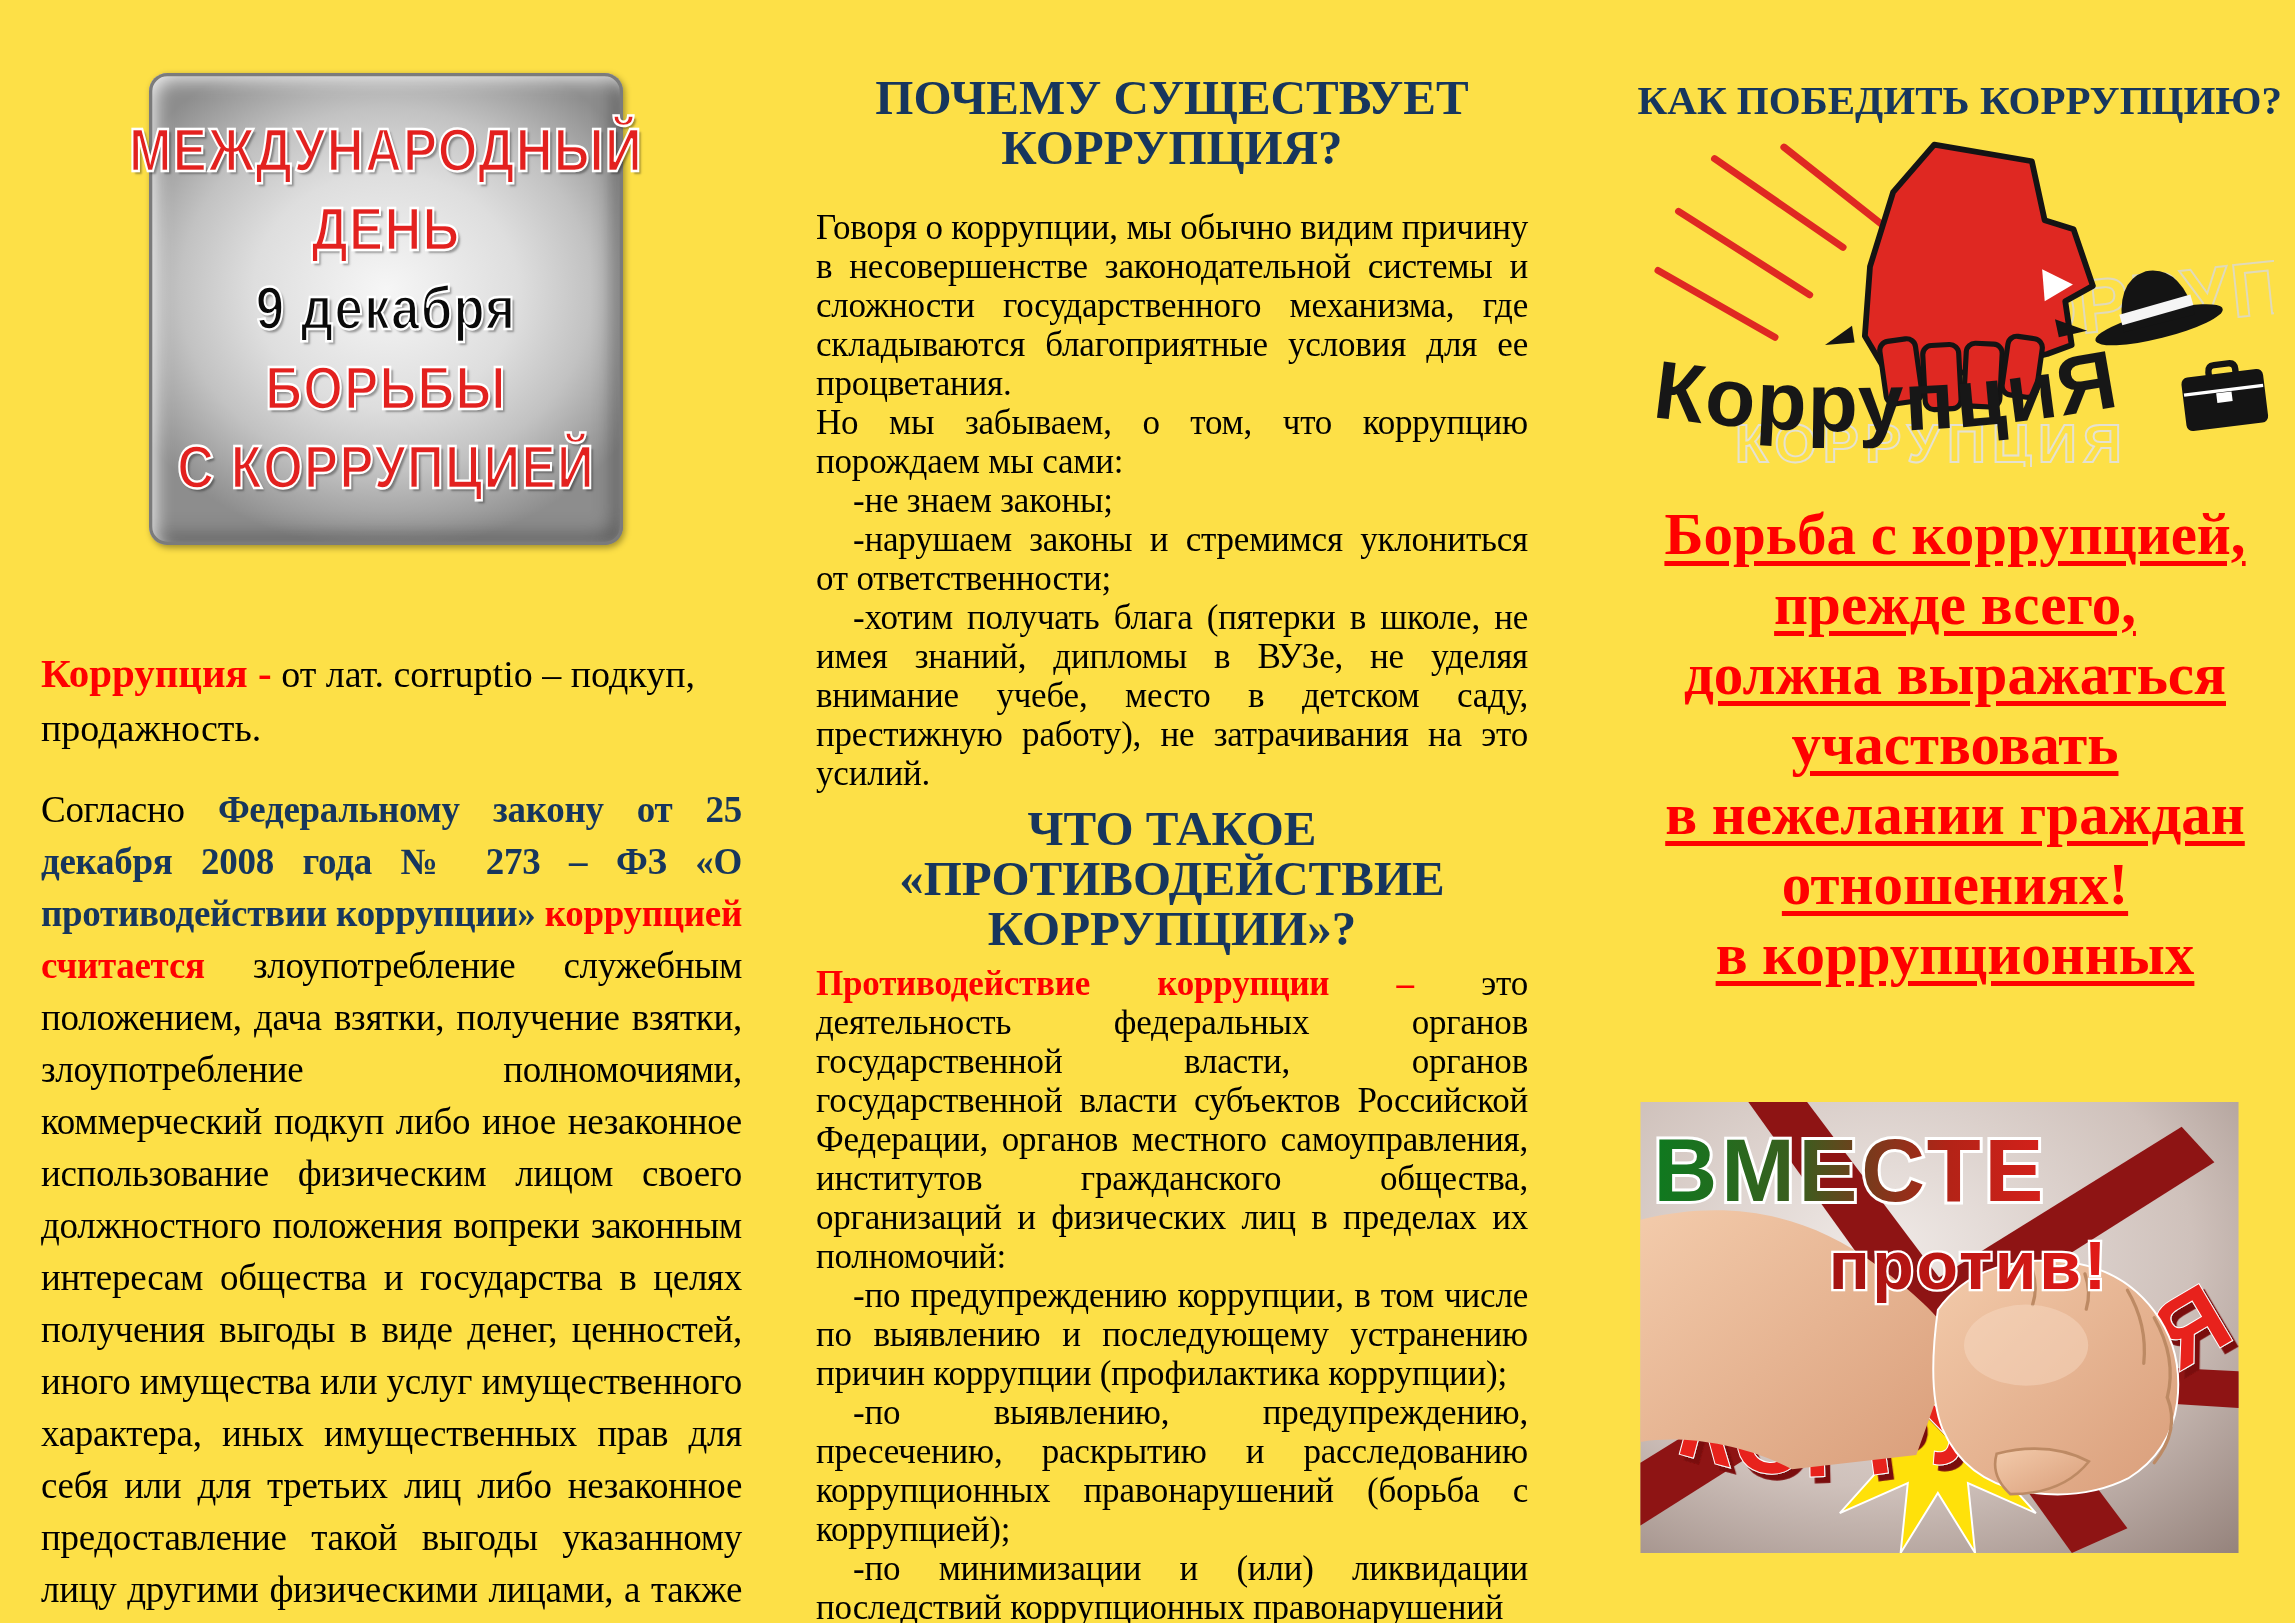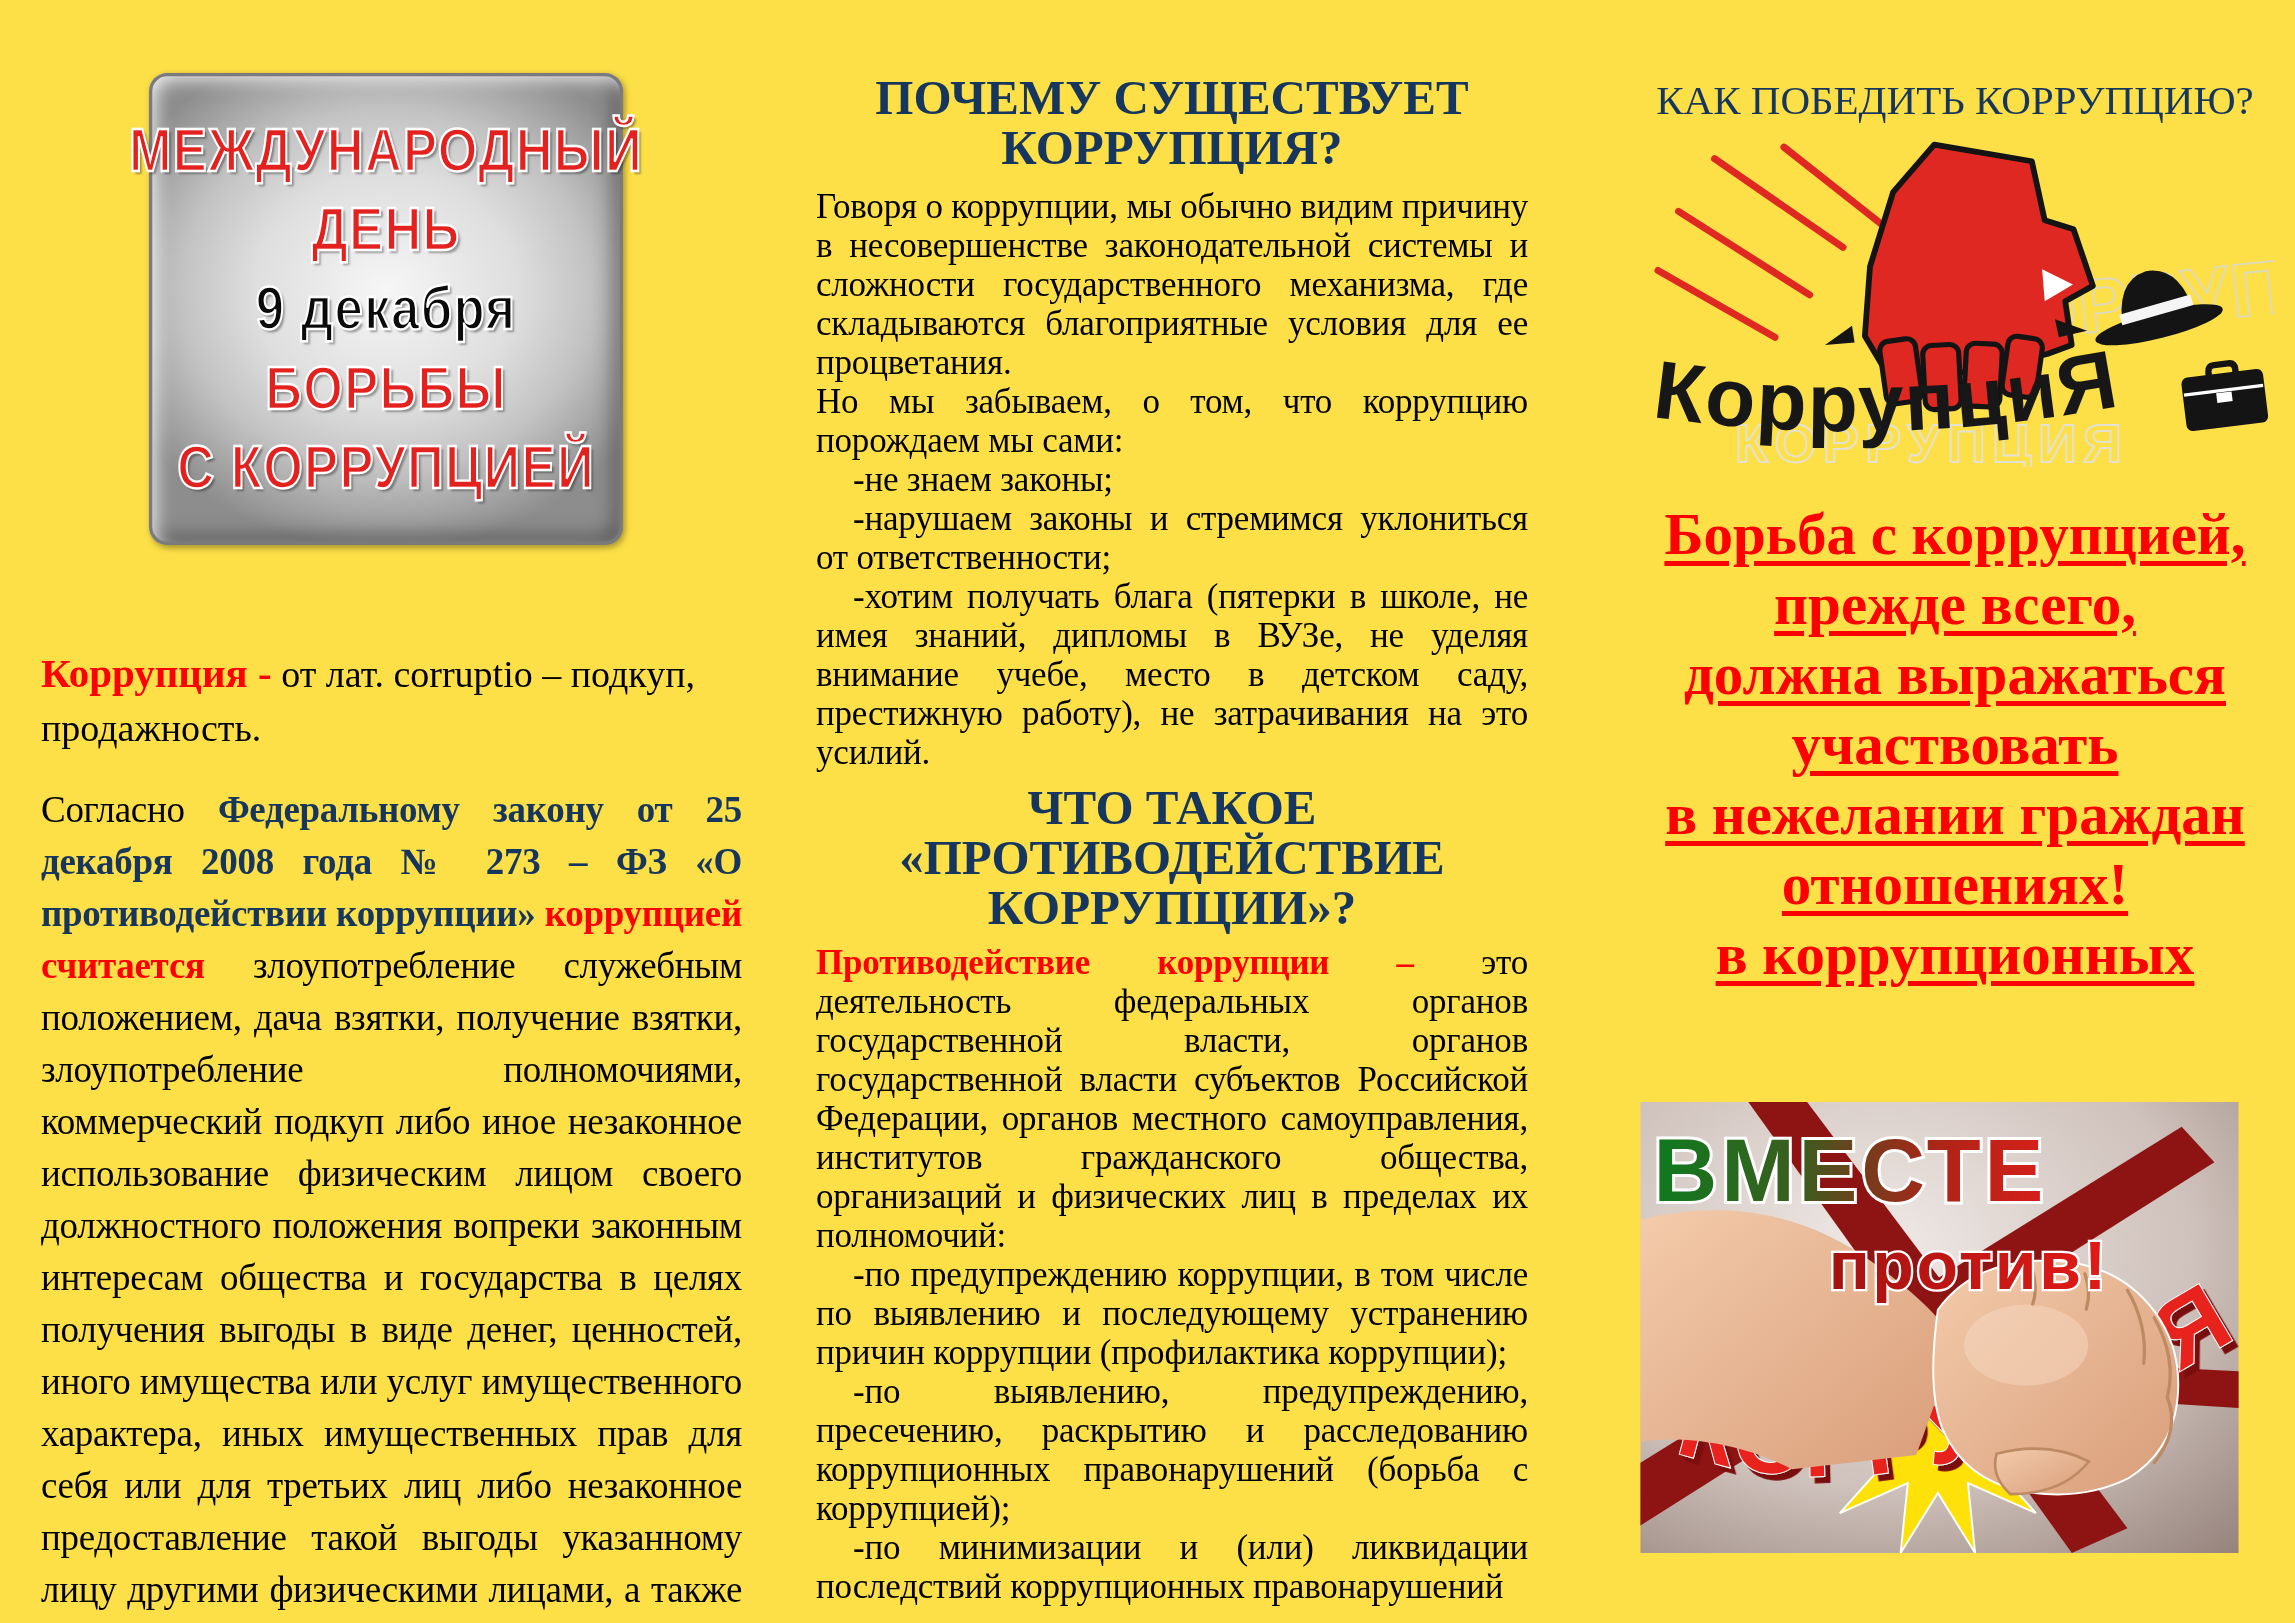--- a/index.html
+++ b/index.html
@@ -32,28 +32,28 @@
   .def{font-size:38px;line-height:54px;text-align:left;}
   .def-term{color:var(--c-red);font-weight:700;font-size:41px;}
   .law{margin-top:29px;font-size:37px;line-height:52px;text-align:justify;letter-spacing:-0.3px;}
   .navy-bold{color:var(--c-navy);font-weight:700;}
   .red-bold{color:var(--c-red);font-weight:700;}
 
   
   .col2{position:absolute;left:816px;top:73px;width:712px;}
   .mid-h{font-size:49px;line-height:50px;font-weight:700;color:var(--c-navy);text-align:center;}
   .col2 .body{font-size:35px;line-height:39px;text-align:justify;letter-spacing:-0.2px;}
-  .col2 .body.first{margin-top:14px;}
+  .col2 .body.first{margin-top:35px;}
   .bullet{text-indent:37px;}
   .h2-block{margin-top:10.5px;margin-bottom:10px;}
 
   
   .col3{position:absolute;left:1628px;top:75px;width:654px;height:1537px;}
   .col3-h{position:absolute;top:0;left:0;width:100%;font-size:41px;line-height:50px;
-          font-weight:400;color:var(--c-navy);text-align:center;white-space:nowrap;}
+          font-weight:700;color:var(--c-navy);text-align:right;white-space:nowrap;}
   .logo-svg{position:absolute;left:5.2px;top:58px;width:641px;height:334px;}
   .slogan{position:absolute;left:0;top:424px;width:100%;text-align:center;}
   .slogan-line{
     font-size:59px;line-height:70px;font-weight:700;color:var(--c-red);white-space:nowrap;
     text-decoration:underline;text-decoration-thickness:4.6px;text-underline-offset:6.5px;
   }
   .poster-svg{position:absolute;left:11.8px;top:1027px;width:599px;height:451px;}
 
   svg text{font-family:"Liberation Sans","DejaVu Sans",sans-serif;}
 </style>

